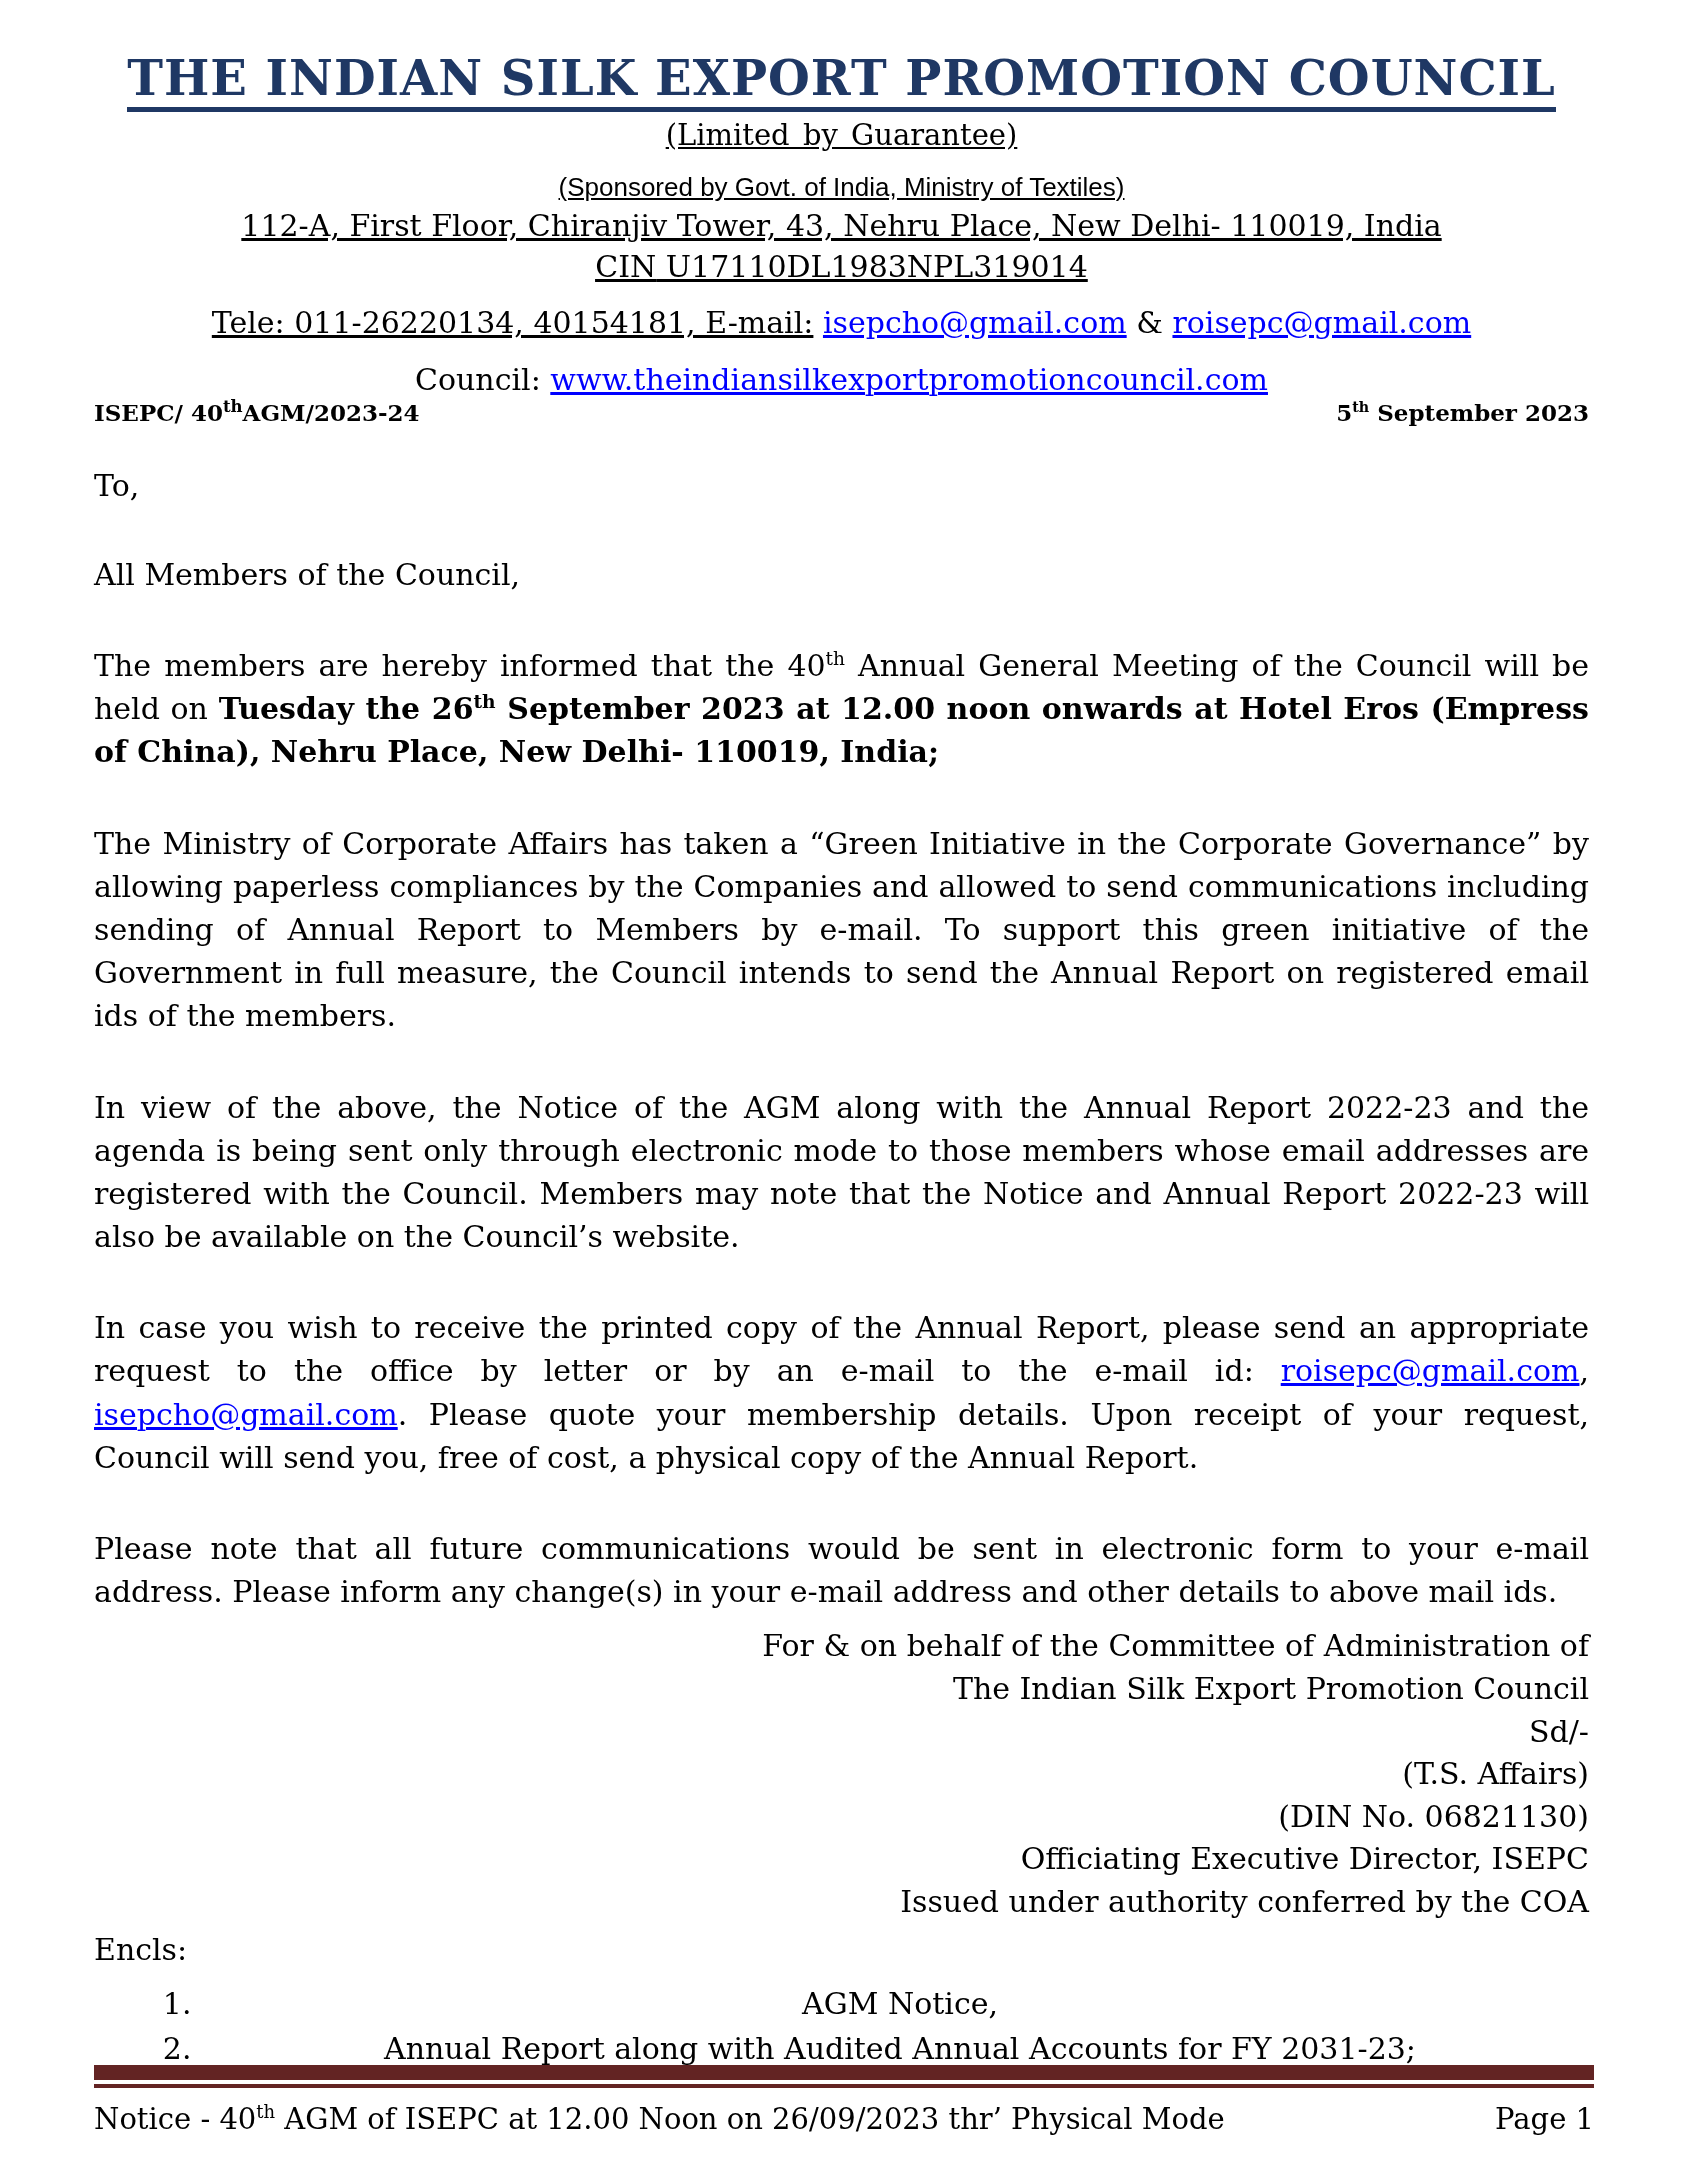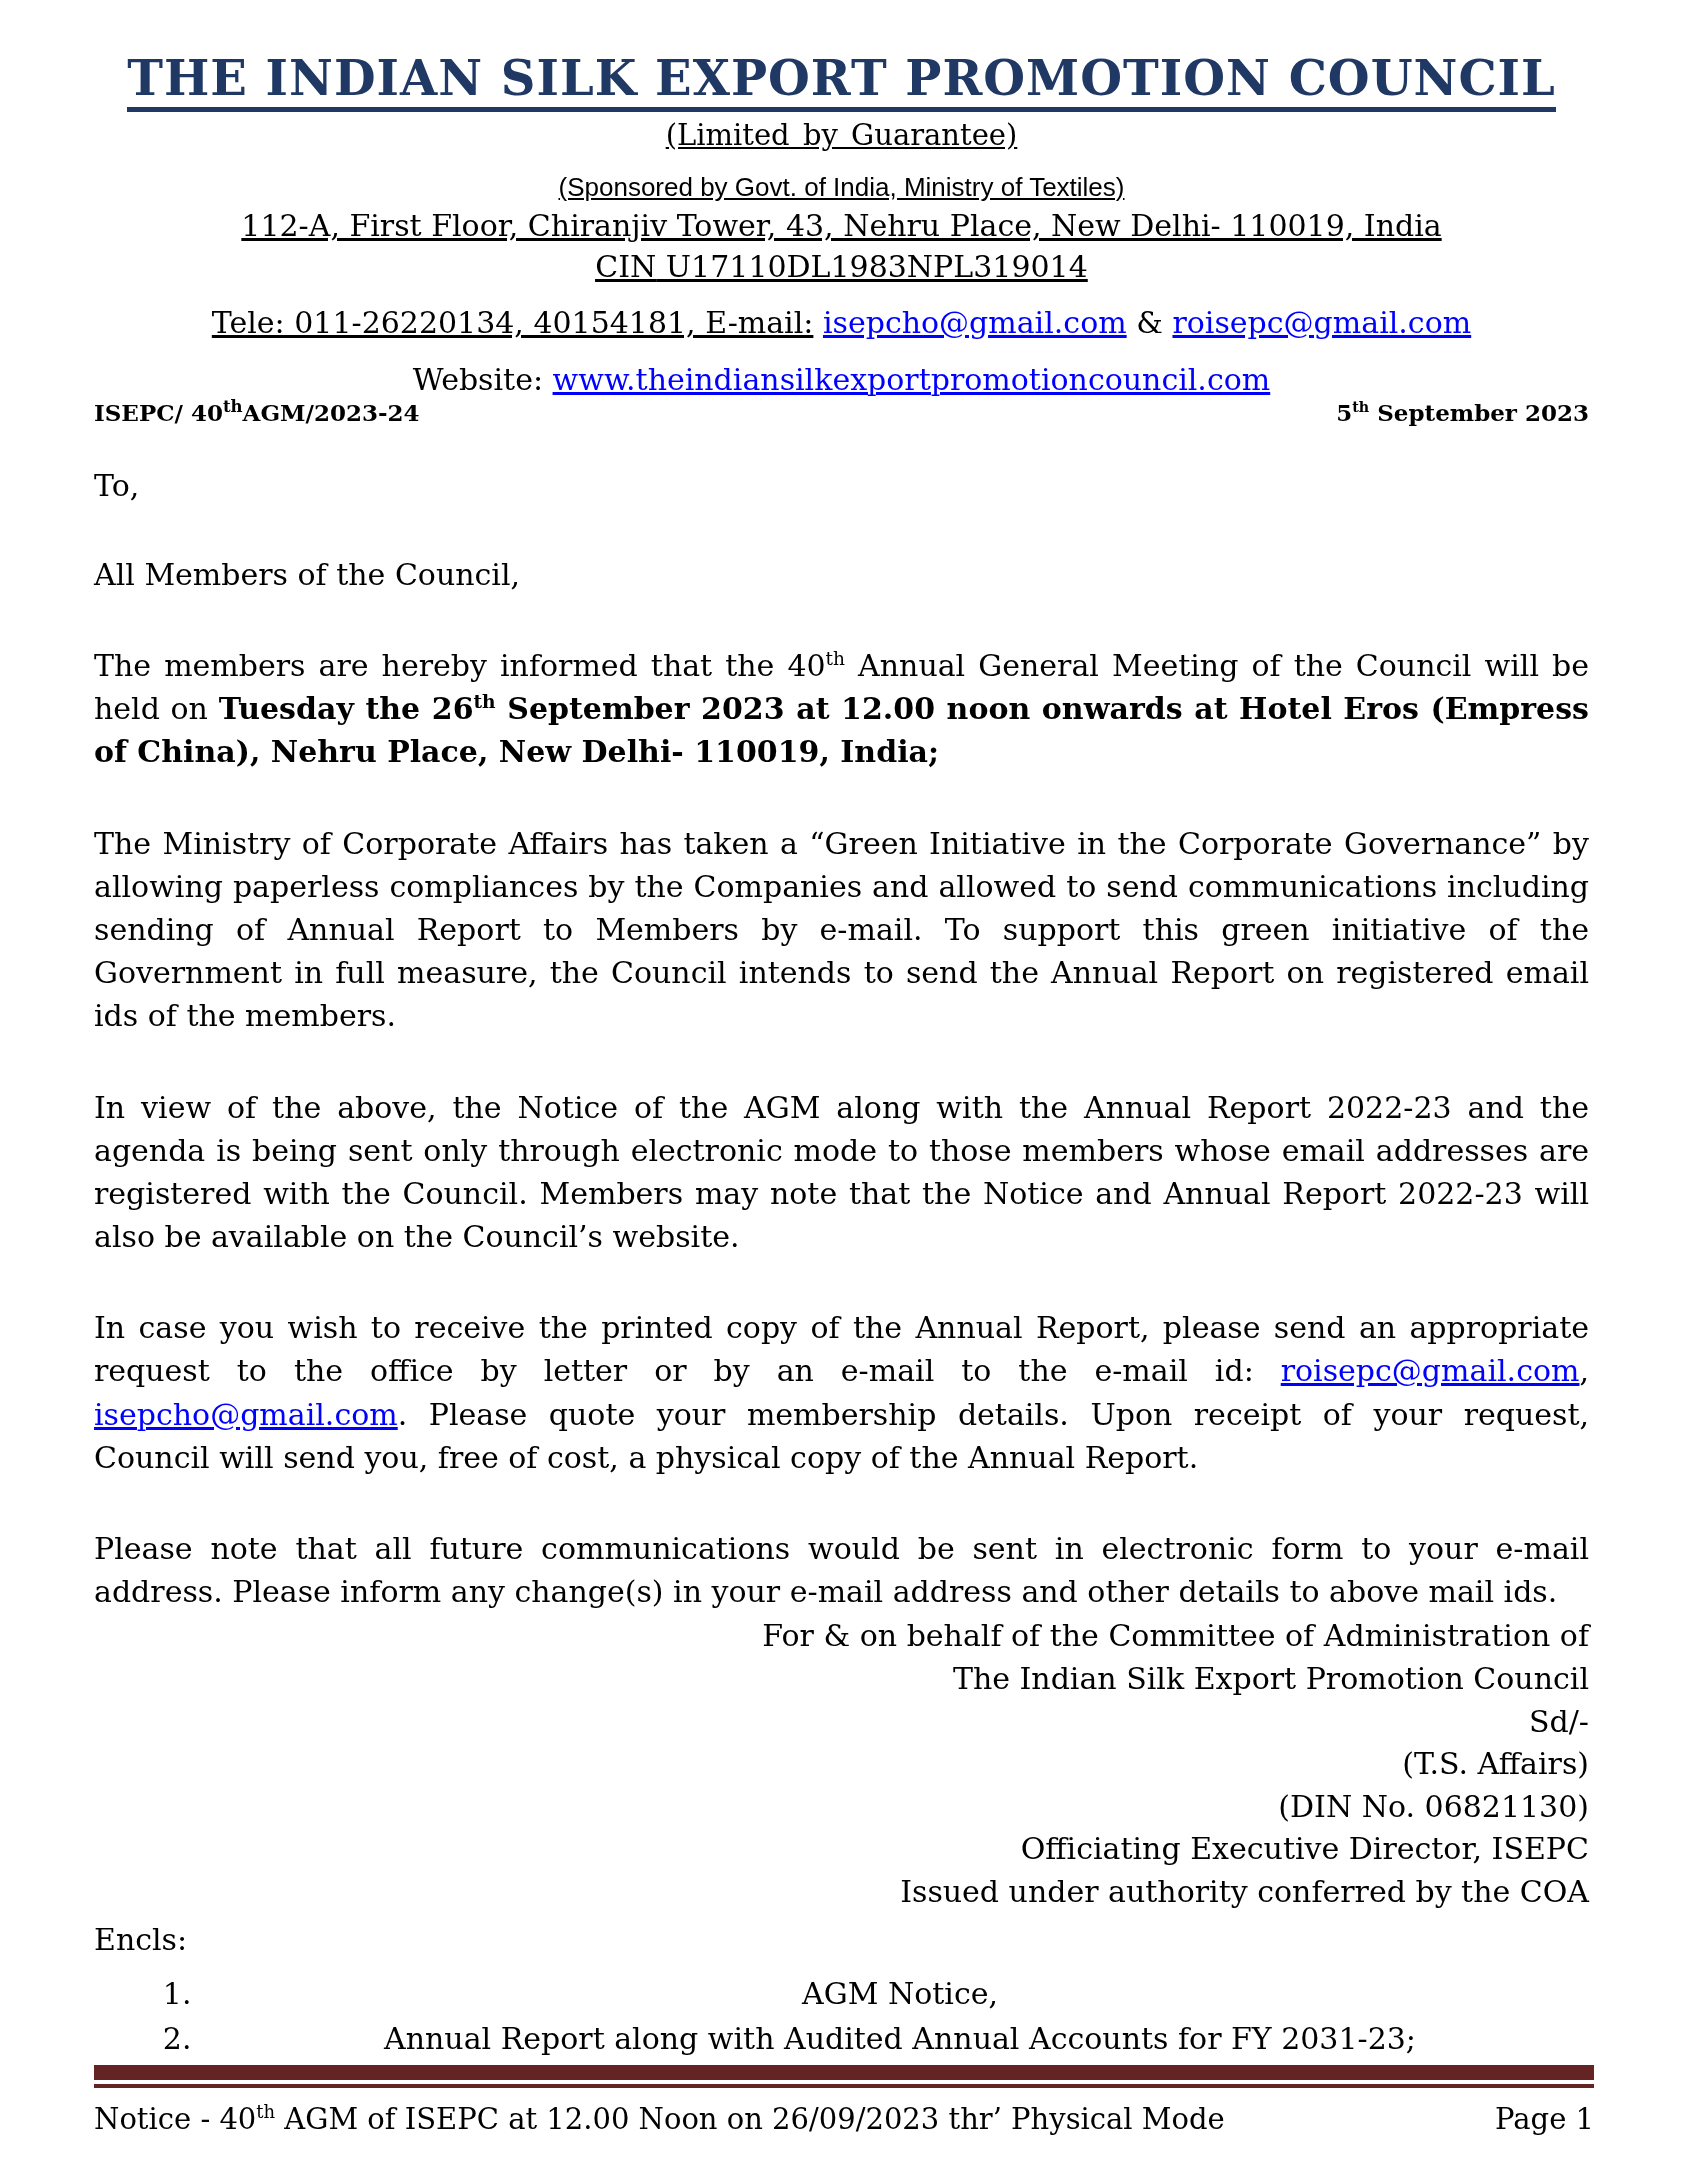--- a/index.html
+++ b/index.html
@@ -68,21 +68,21 @@
   sup.sm  { font-size: 62%; vertical-align: super; line-height: 0; }
   
   .body-text { font-size: 30px; line-height: 1.44; }
   .para { text-align: justify; }
   .to-line { margin-top: 38px; }
   .salutation { margin-top: 46px; }
   .p1 { margin-top: 48px; }
   .pgap { margin-top: 48px; }
   .bold { font-weight: bold; }
   
-  .signature { text-align: right; margin-top: 2px; }
+  .signature { text-align: right; margin-top: 12px; }
   .sig-line { line-height: 1.42; }
   
   .encls-label { margin-top: 4px; }
   ol.encl-list {
     margin-top: 10px;
     margin-left: 107px;
     padding: 0;
   }
   ol.encl-list li {
     line-height: 1.52;
@@ -110,21 +110,21 @@
 <div class="page">
 
   <div class="header">
     <span class="org-title">THE INDIAN SILK EXPORT PROMOTION COUNCIL</span>
     <div class="hline subtitle1">(Limited by Guarantee)</div>
     <div class="hline subtitle2">(Sponsored by Govt. of India, Ministry of Textiles)</div>
     <div class="hline address">112-A, First Floor, Chiranjiv Tower, 43, Nehru Place, New Delhi- 110019, India</div>
     <div class="hline cin-line"><span class="cin-label">CIN</span><span> U17110DL1983NPL319014</span></div>
     <div class="hline contact-line"><span class="contact-label">Tele: 011-26220134, 40154181, E-mail:</span>
       <a class="doc-link">isepcho@gmail.com</a><span> &amp; </span><a class="doc-link">roisepc@gmail.com</a></div>
-    <div class="hline contact-line"><span class="weblabel">Website: </span><a class="doc-link">www.theindiansilkexportpromotioncouncil.com</a></div>
+    <div class="hline contact-line"><span class="weblabel">Council: </span><a class="doc-link">www.theindiansilkexportpromotioncouncil.com</a></div>
   </div>
 
   <div class="ref-row">
     <div><span>ISEPC/ 40</span><sup class="big">th</sup><span>AGM/2023-24</span></div>
     <div><span>5</span><sup class="sm">th</sup><span> September 2023</span></div>
   </div>
 
   <div class="body-text">
     <div class="to-line">To,</div>
     <div class="salutation">All Members of the Council,</div>

